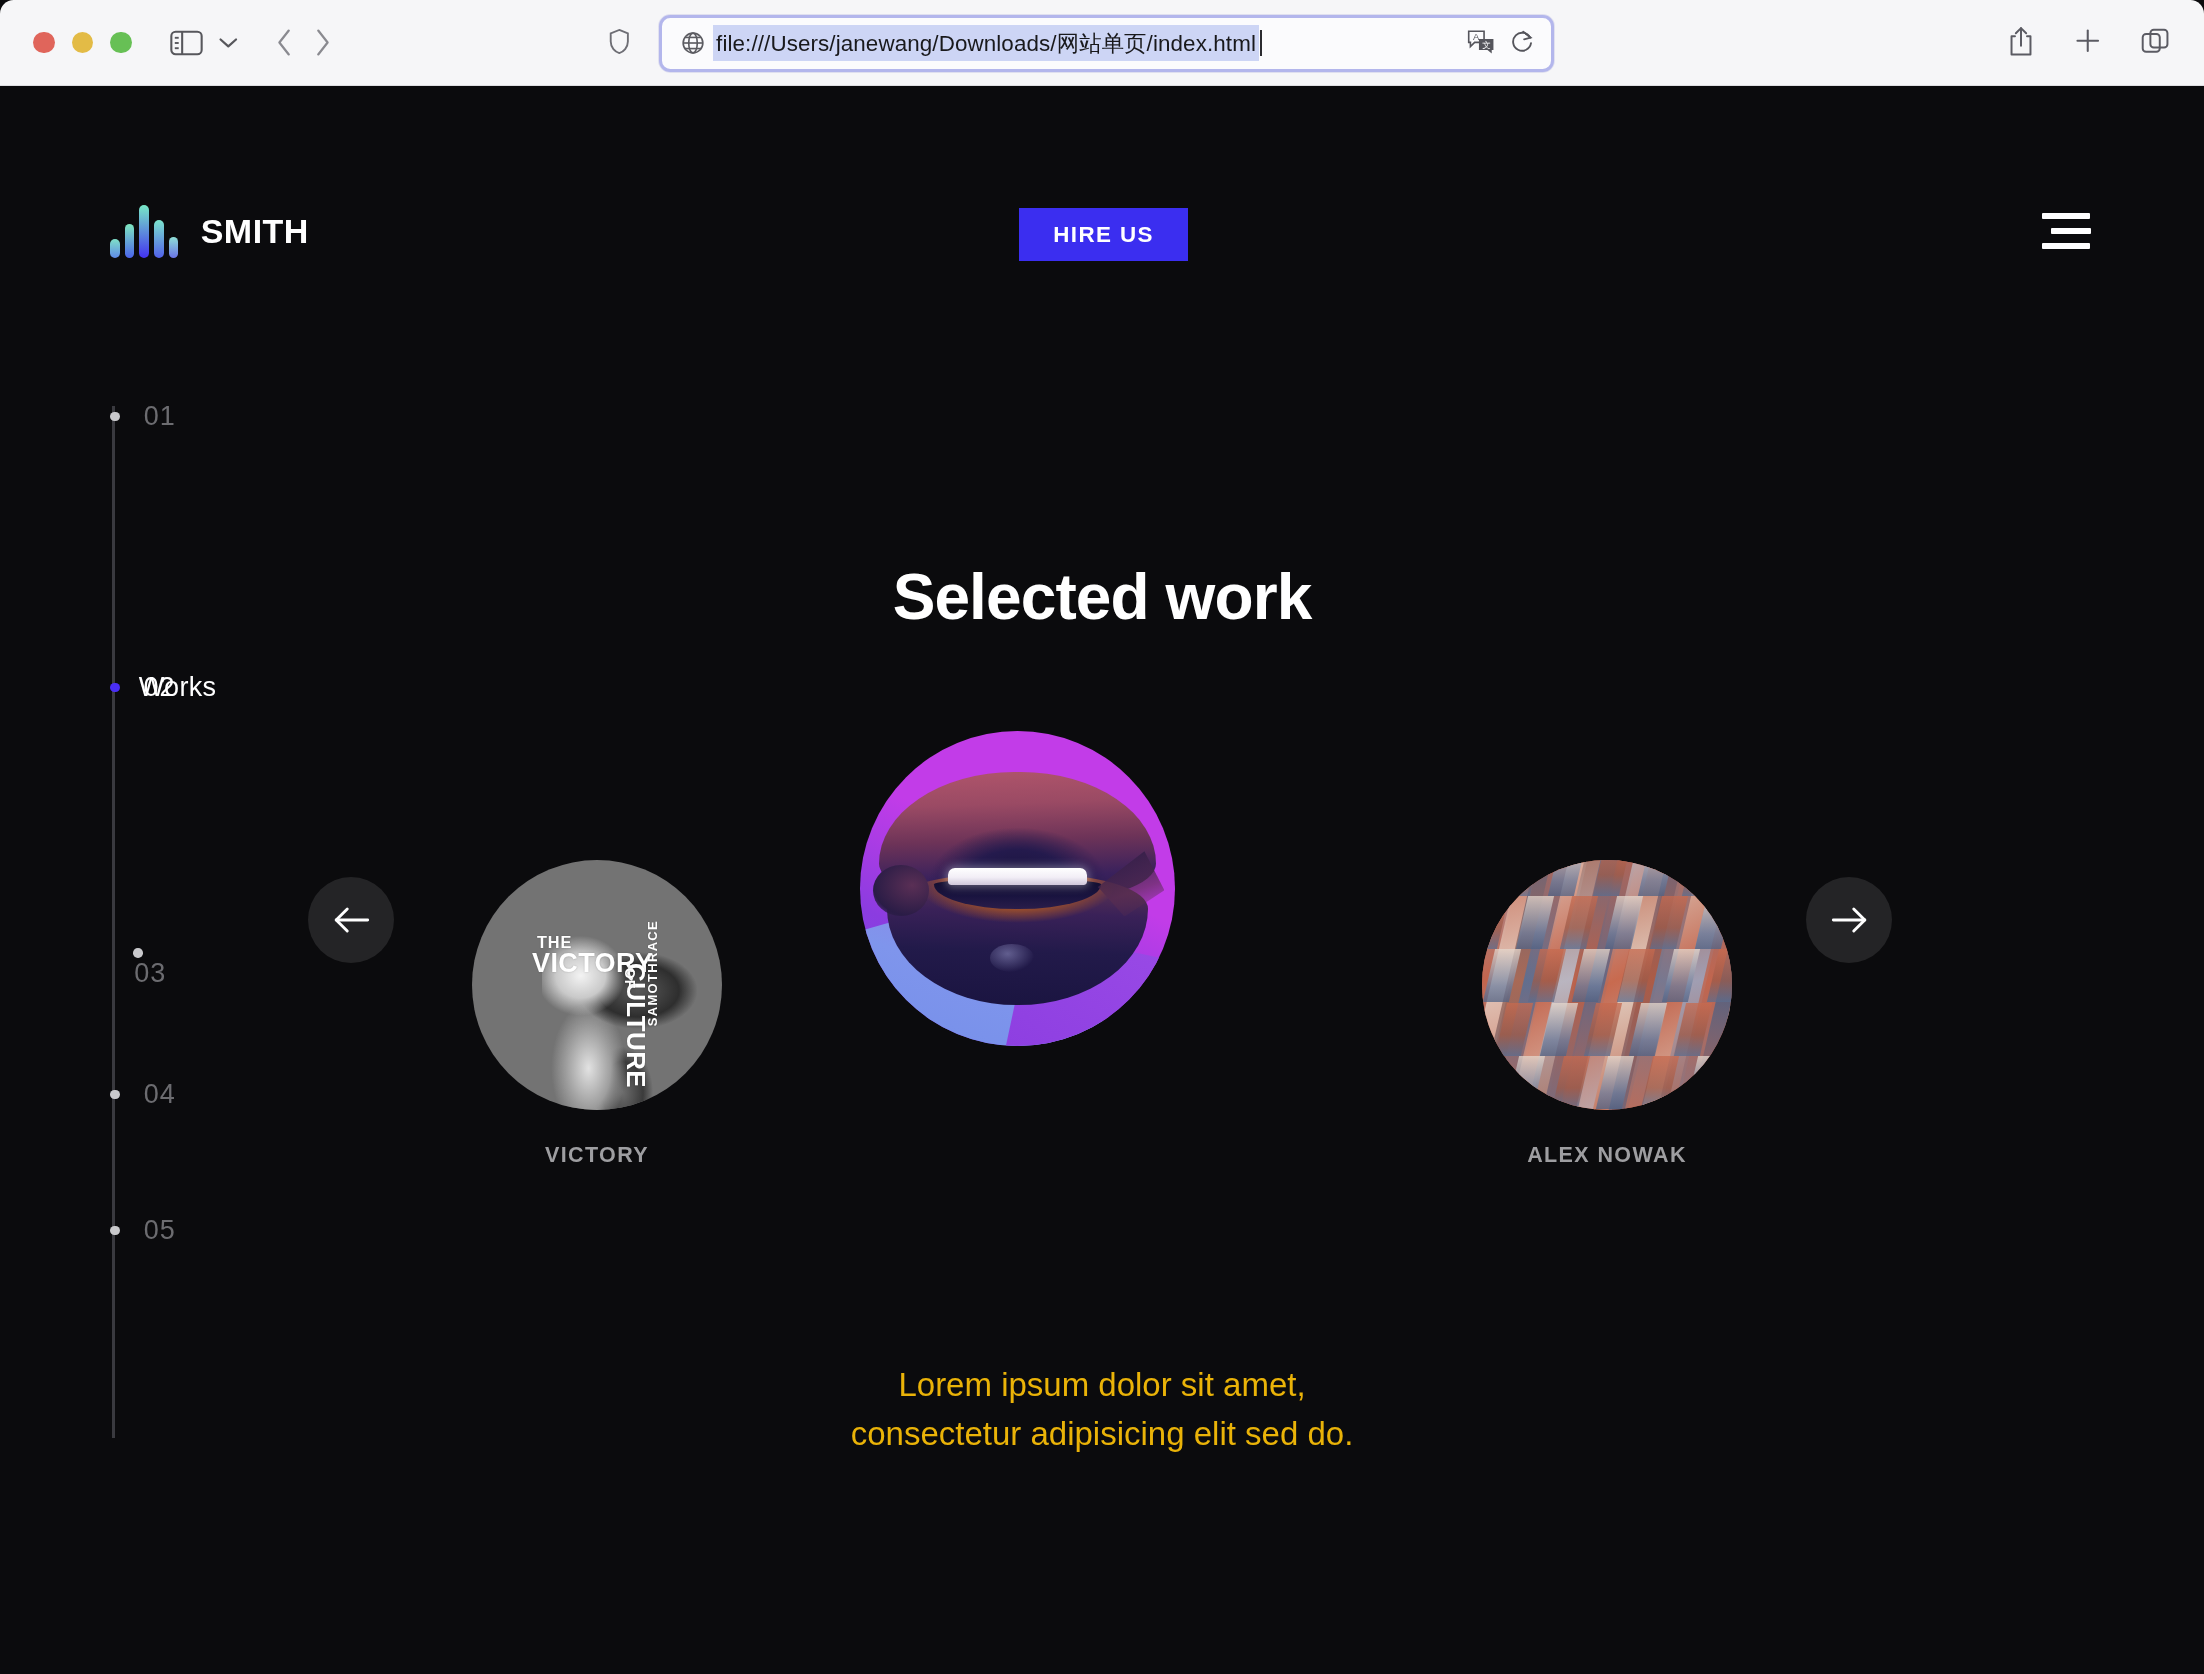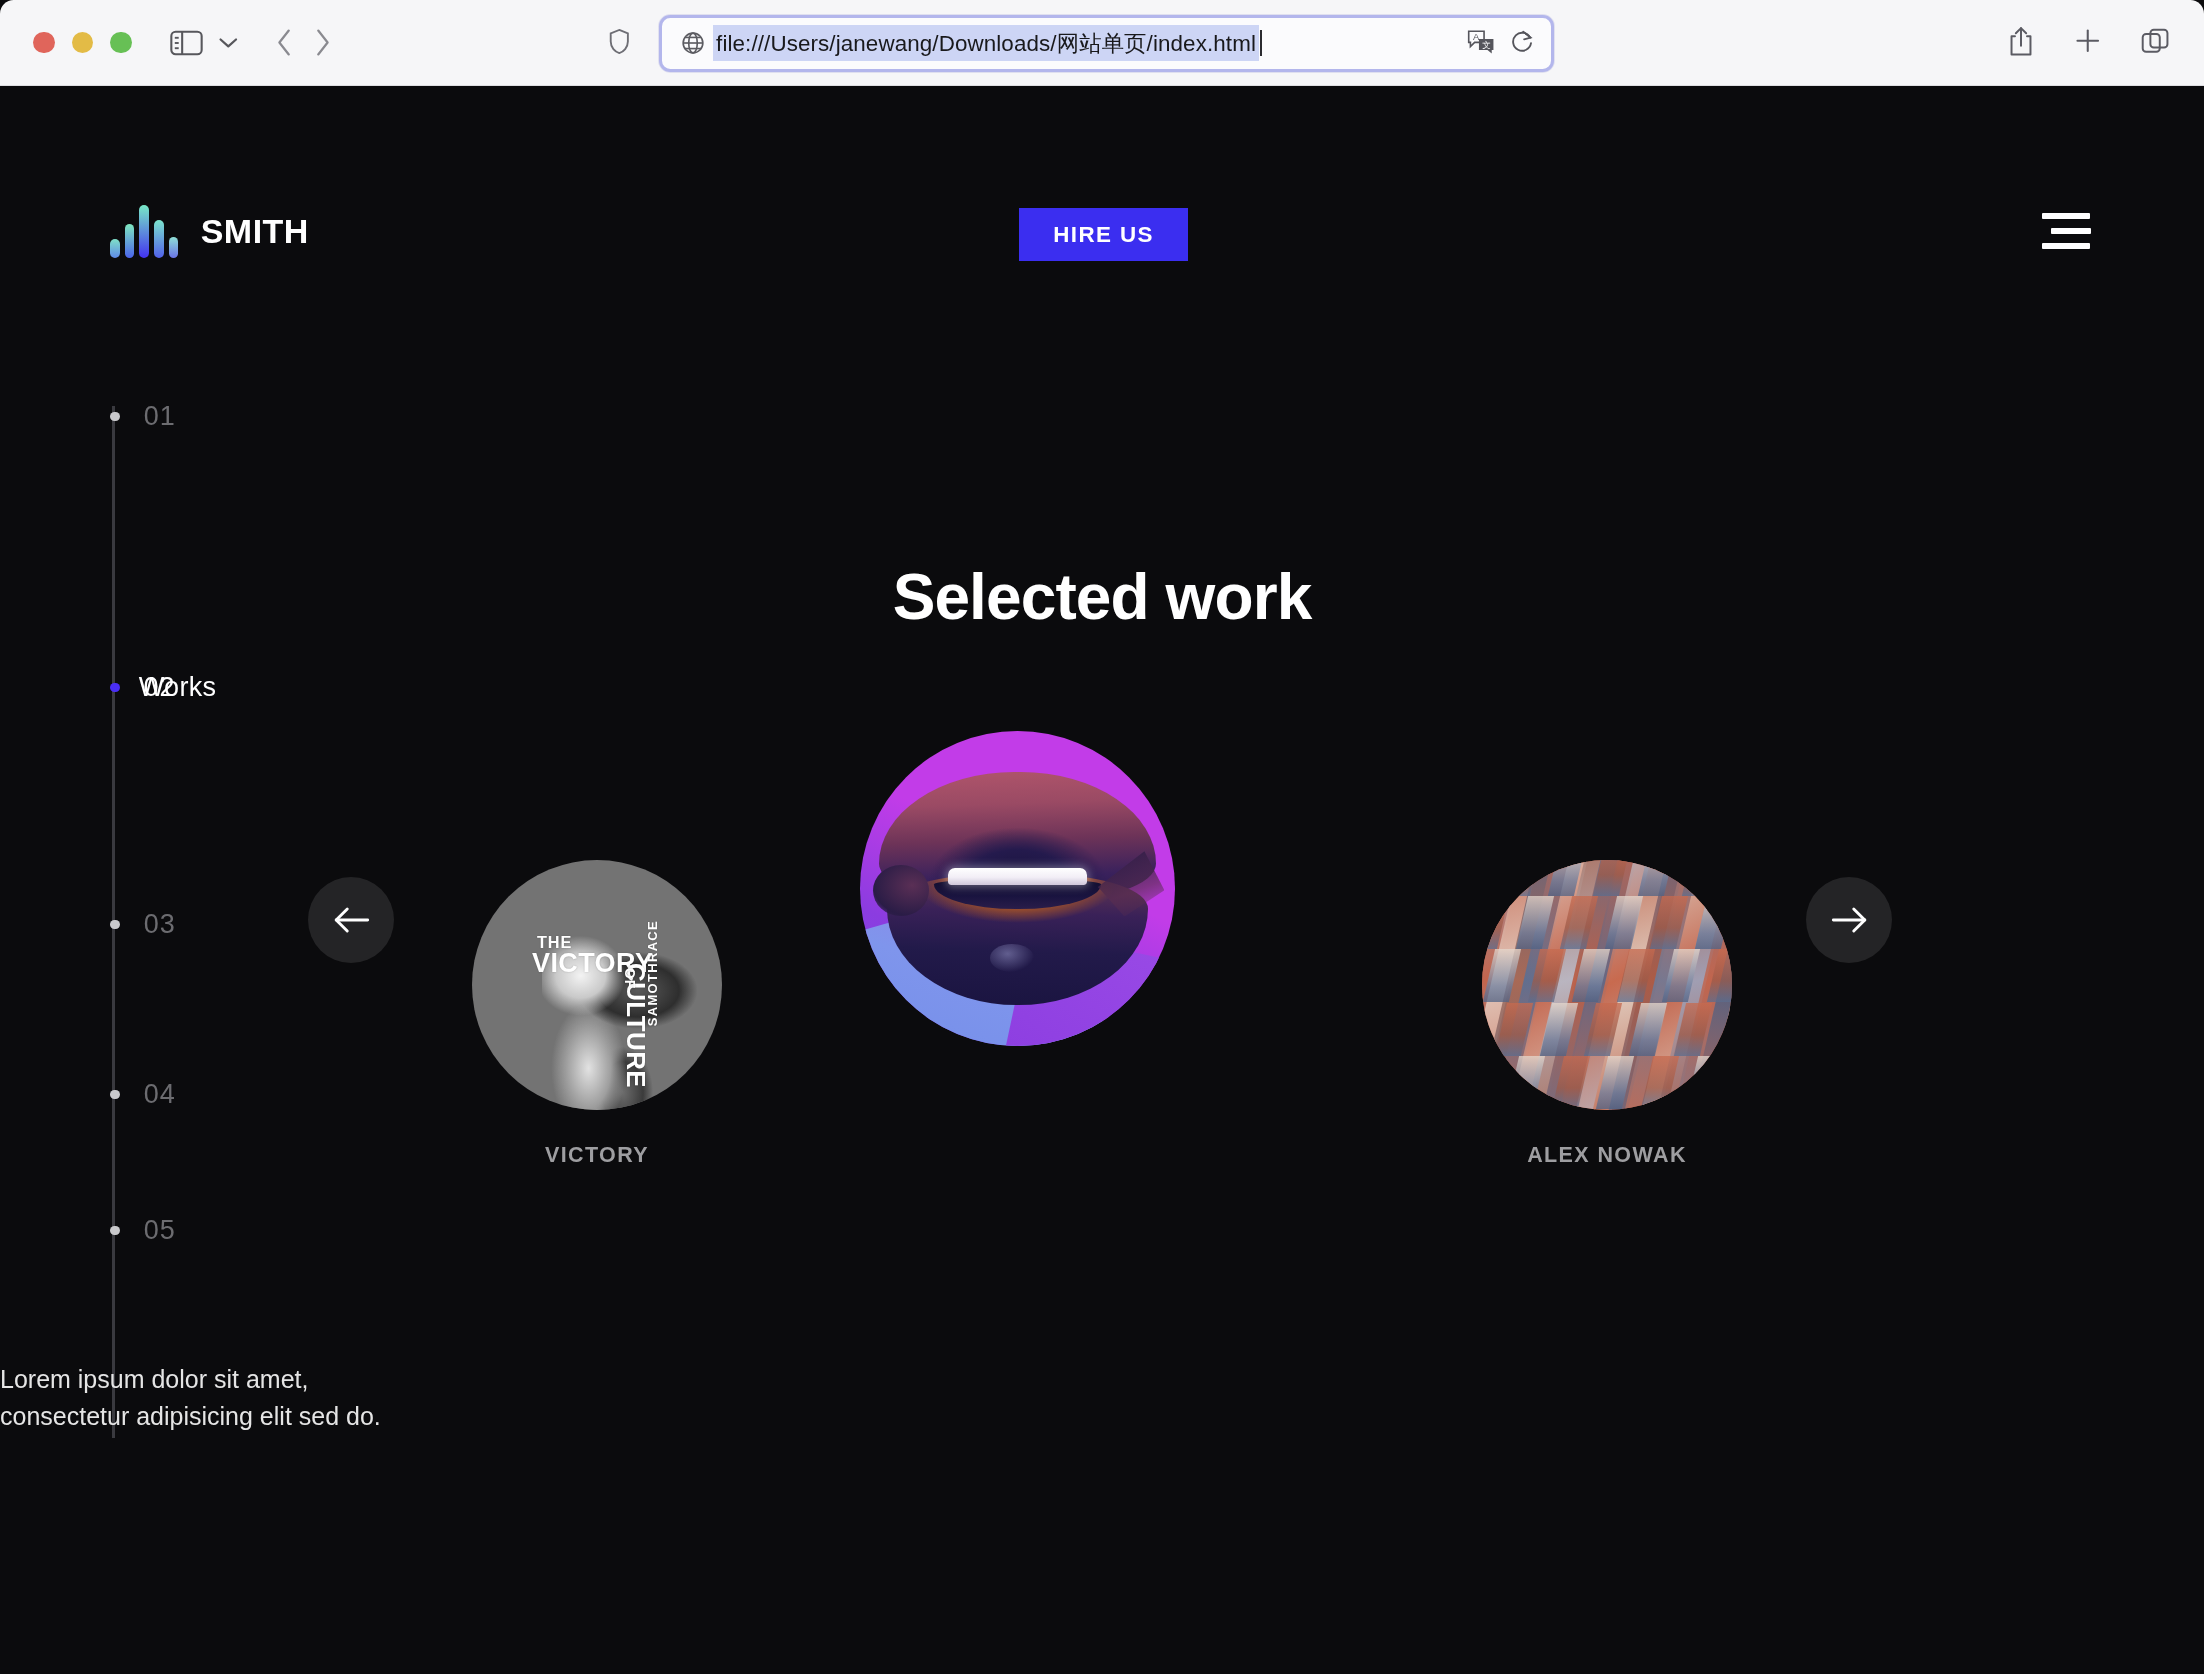--- a/index.html
+++ b/index.html
@@ -272,22 +272,22 @@
     background:radial-gradient(ellipse at 40% 35%, rgba(150,150,200,.55) 0%, rgba(60,50,110,0) 72%);
   }
 
   .hero-name{
     position:absolute; top:1220px; left:0; width:100%;
     text-align:center; color:#fff;
     font-size:28px; font-weight:bold; letter-spacing:0.3px;
   }
   .hero-desc{
     position:absolute; top:1275px; left:0; width:100%;
-    color:#e5e5e5;
-    font-size:25px; line-height:1.48;
+    text-align:center; color:#eab308;
+    font-size:33px; line-height:1.48;
   }
 </style>
 </head>
 <body>
 
 <div class="browser-chrome">
 
   <div class="traffic">
     <span class="dot red"></span>
     <span class="dot yellow"></span>
@@ -411,21 +411,21 @@
     <div id="navitems">
         <div class="nav-item" style="top: 83px;">
           <span class="nav-bullet"></span>
           <span class="nav-num">01</span>
         </div>
         <div class="nav-item active" style="top: 354px;">
           <span class="nav-num-left">02</span>
           <span class="nav-bullet"></span>
           <span class="nav-label">Works</span>
         </div>
-        <div class="nav-item" style="top: 591px;">
+        <div class="nav-item" style="top: 625px; flex-direction: column;">
           <span class="nav-bullet"></span>
           <span class="nav-num">03</span>
         </div>
         <div class="nav-item" style="top: 761px; justify-content: flex-end;">
           <span class="nav-bullet"></span>
           <span class="nav-num">04</span>
         </div>
         <div class="nav-item" style="top: 897px;">
           <span class="nav-bullet"></span>
           <span class="nav-num">05</span>

